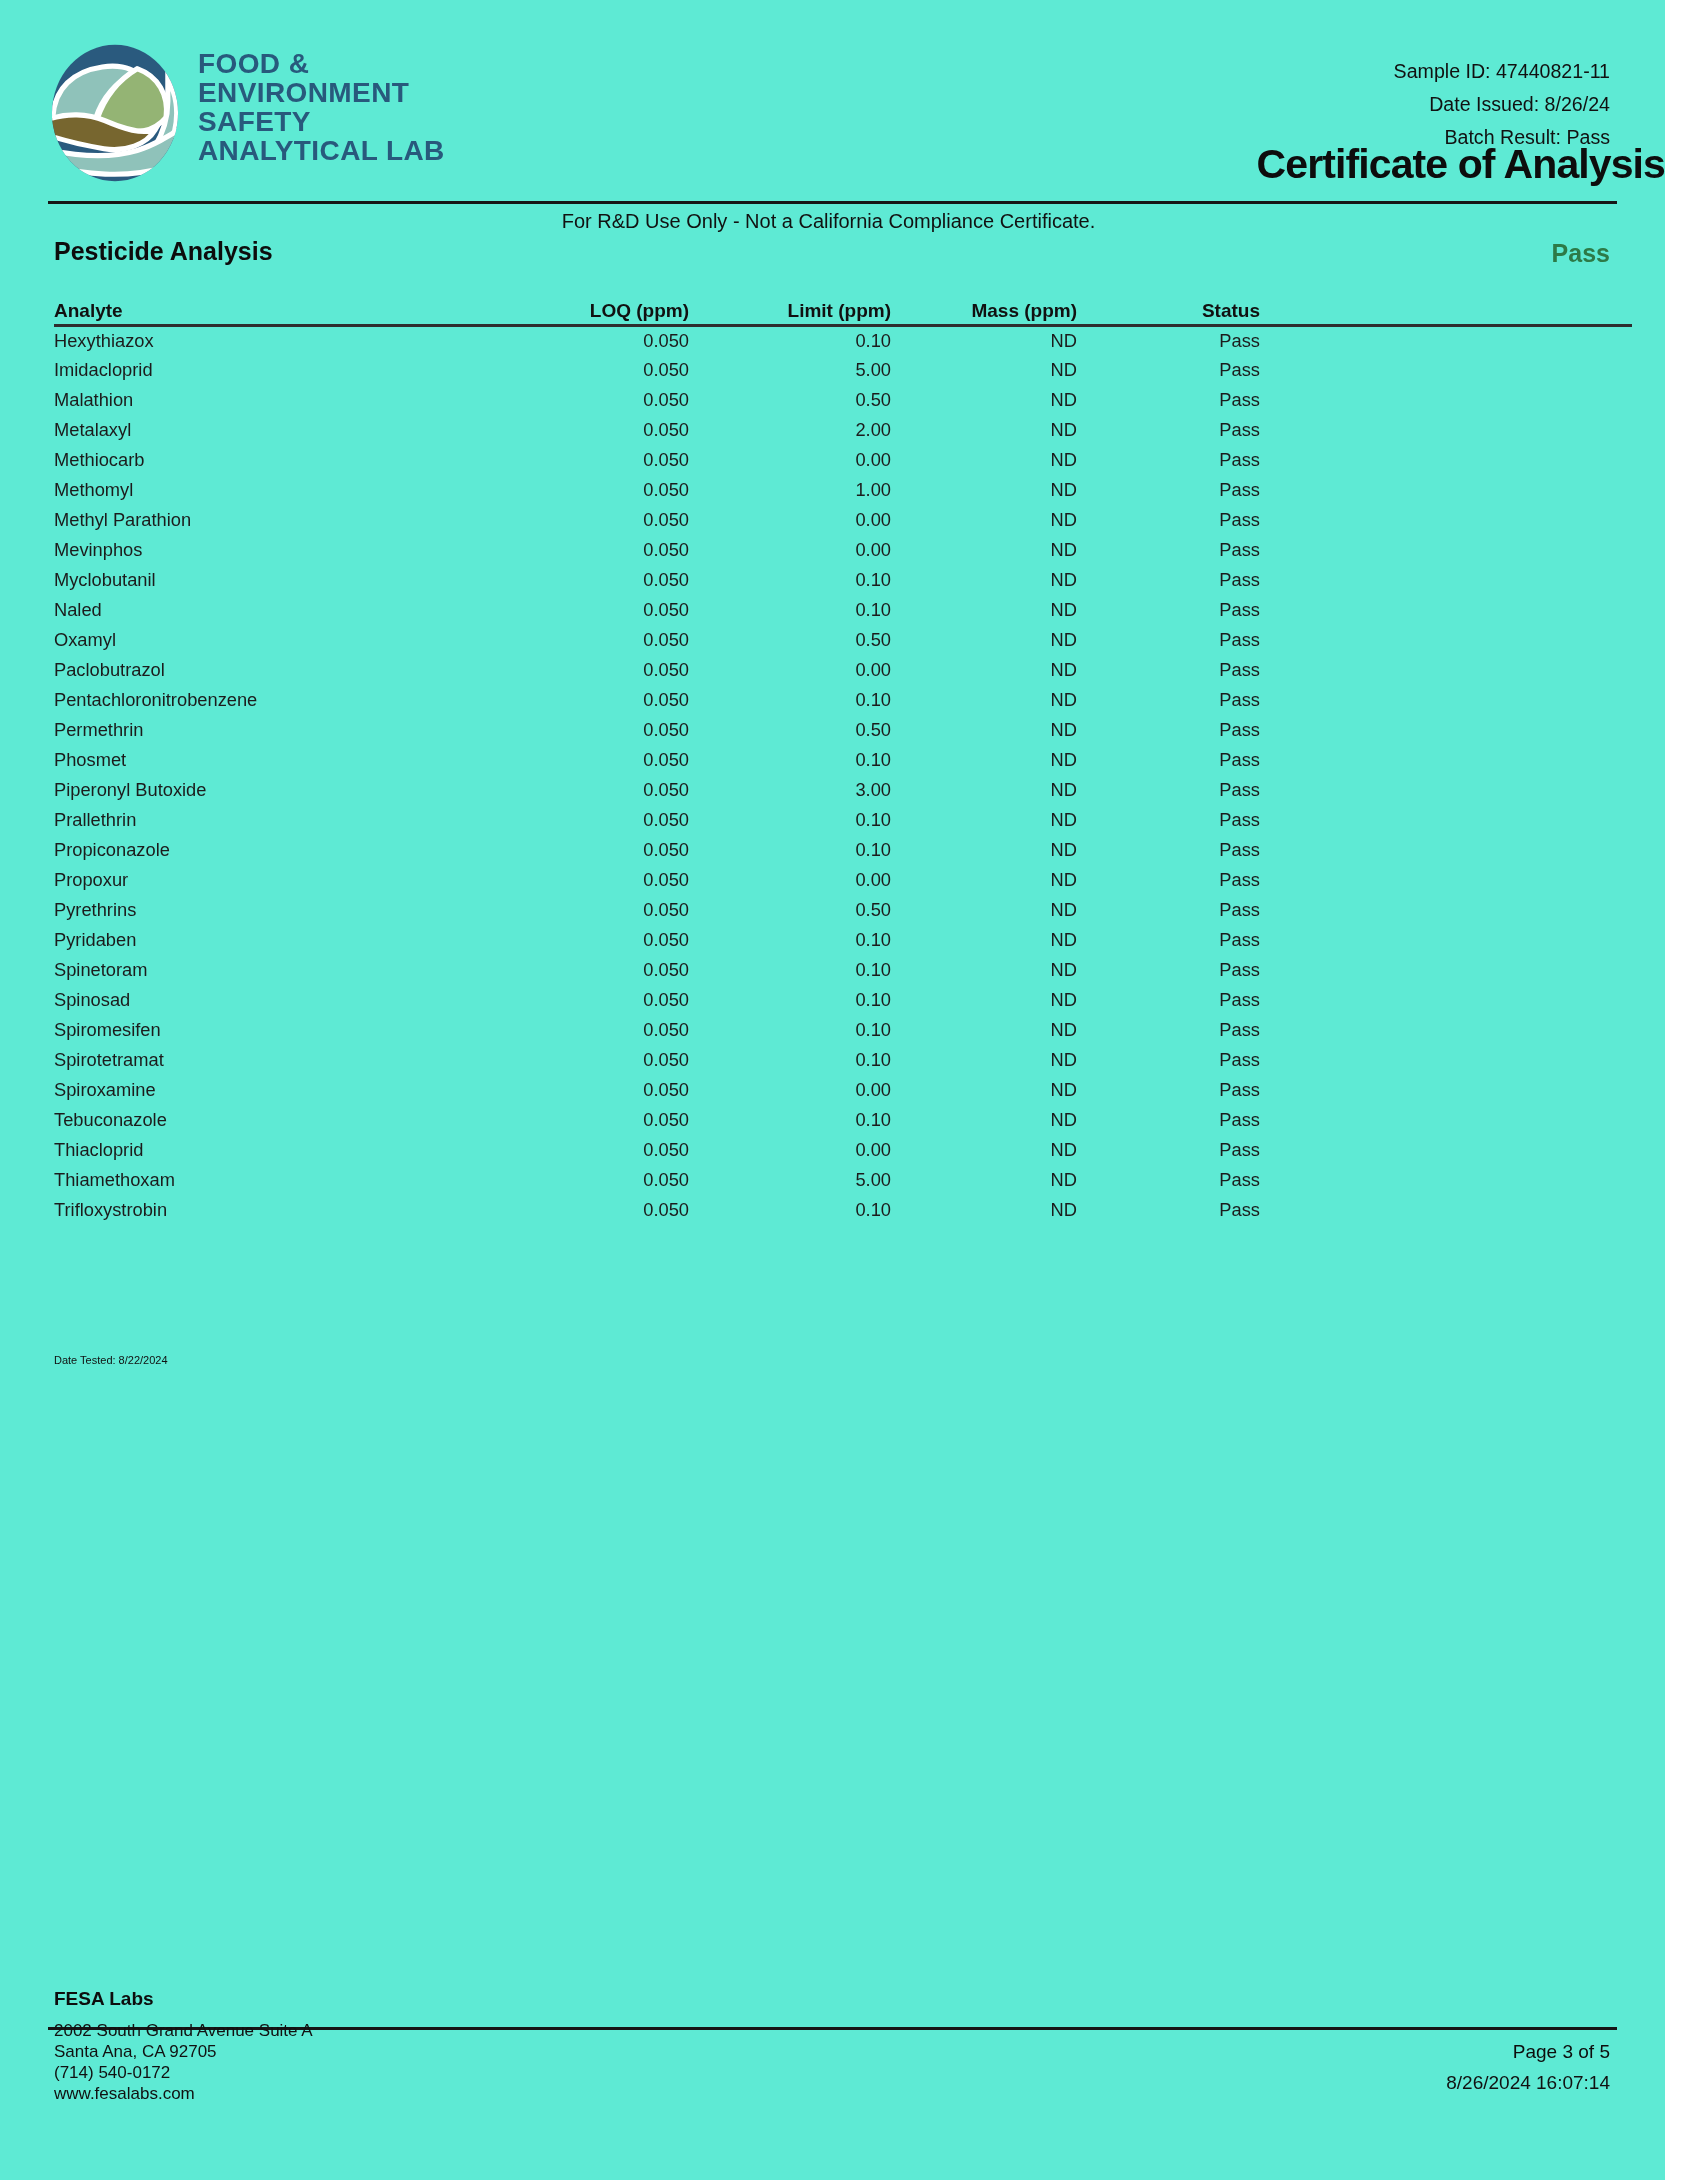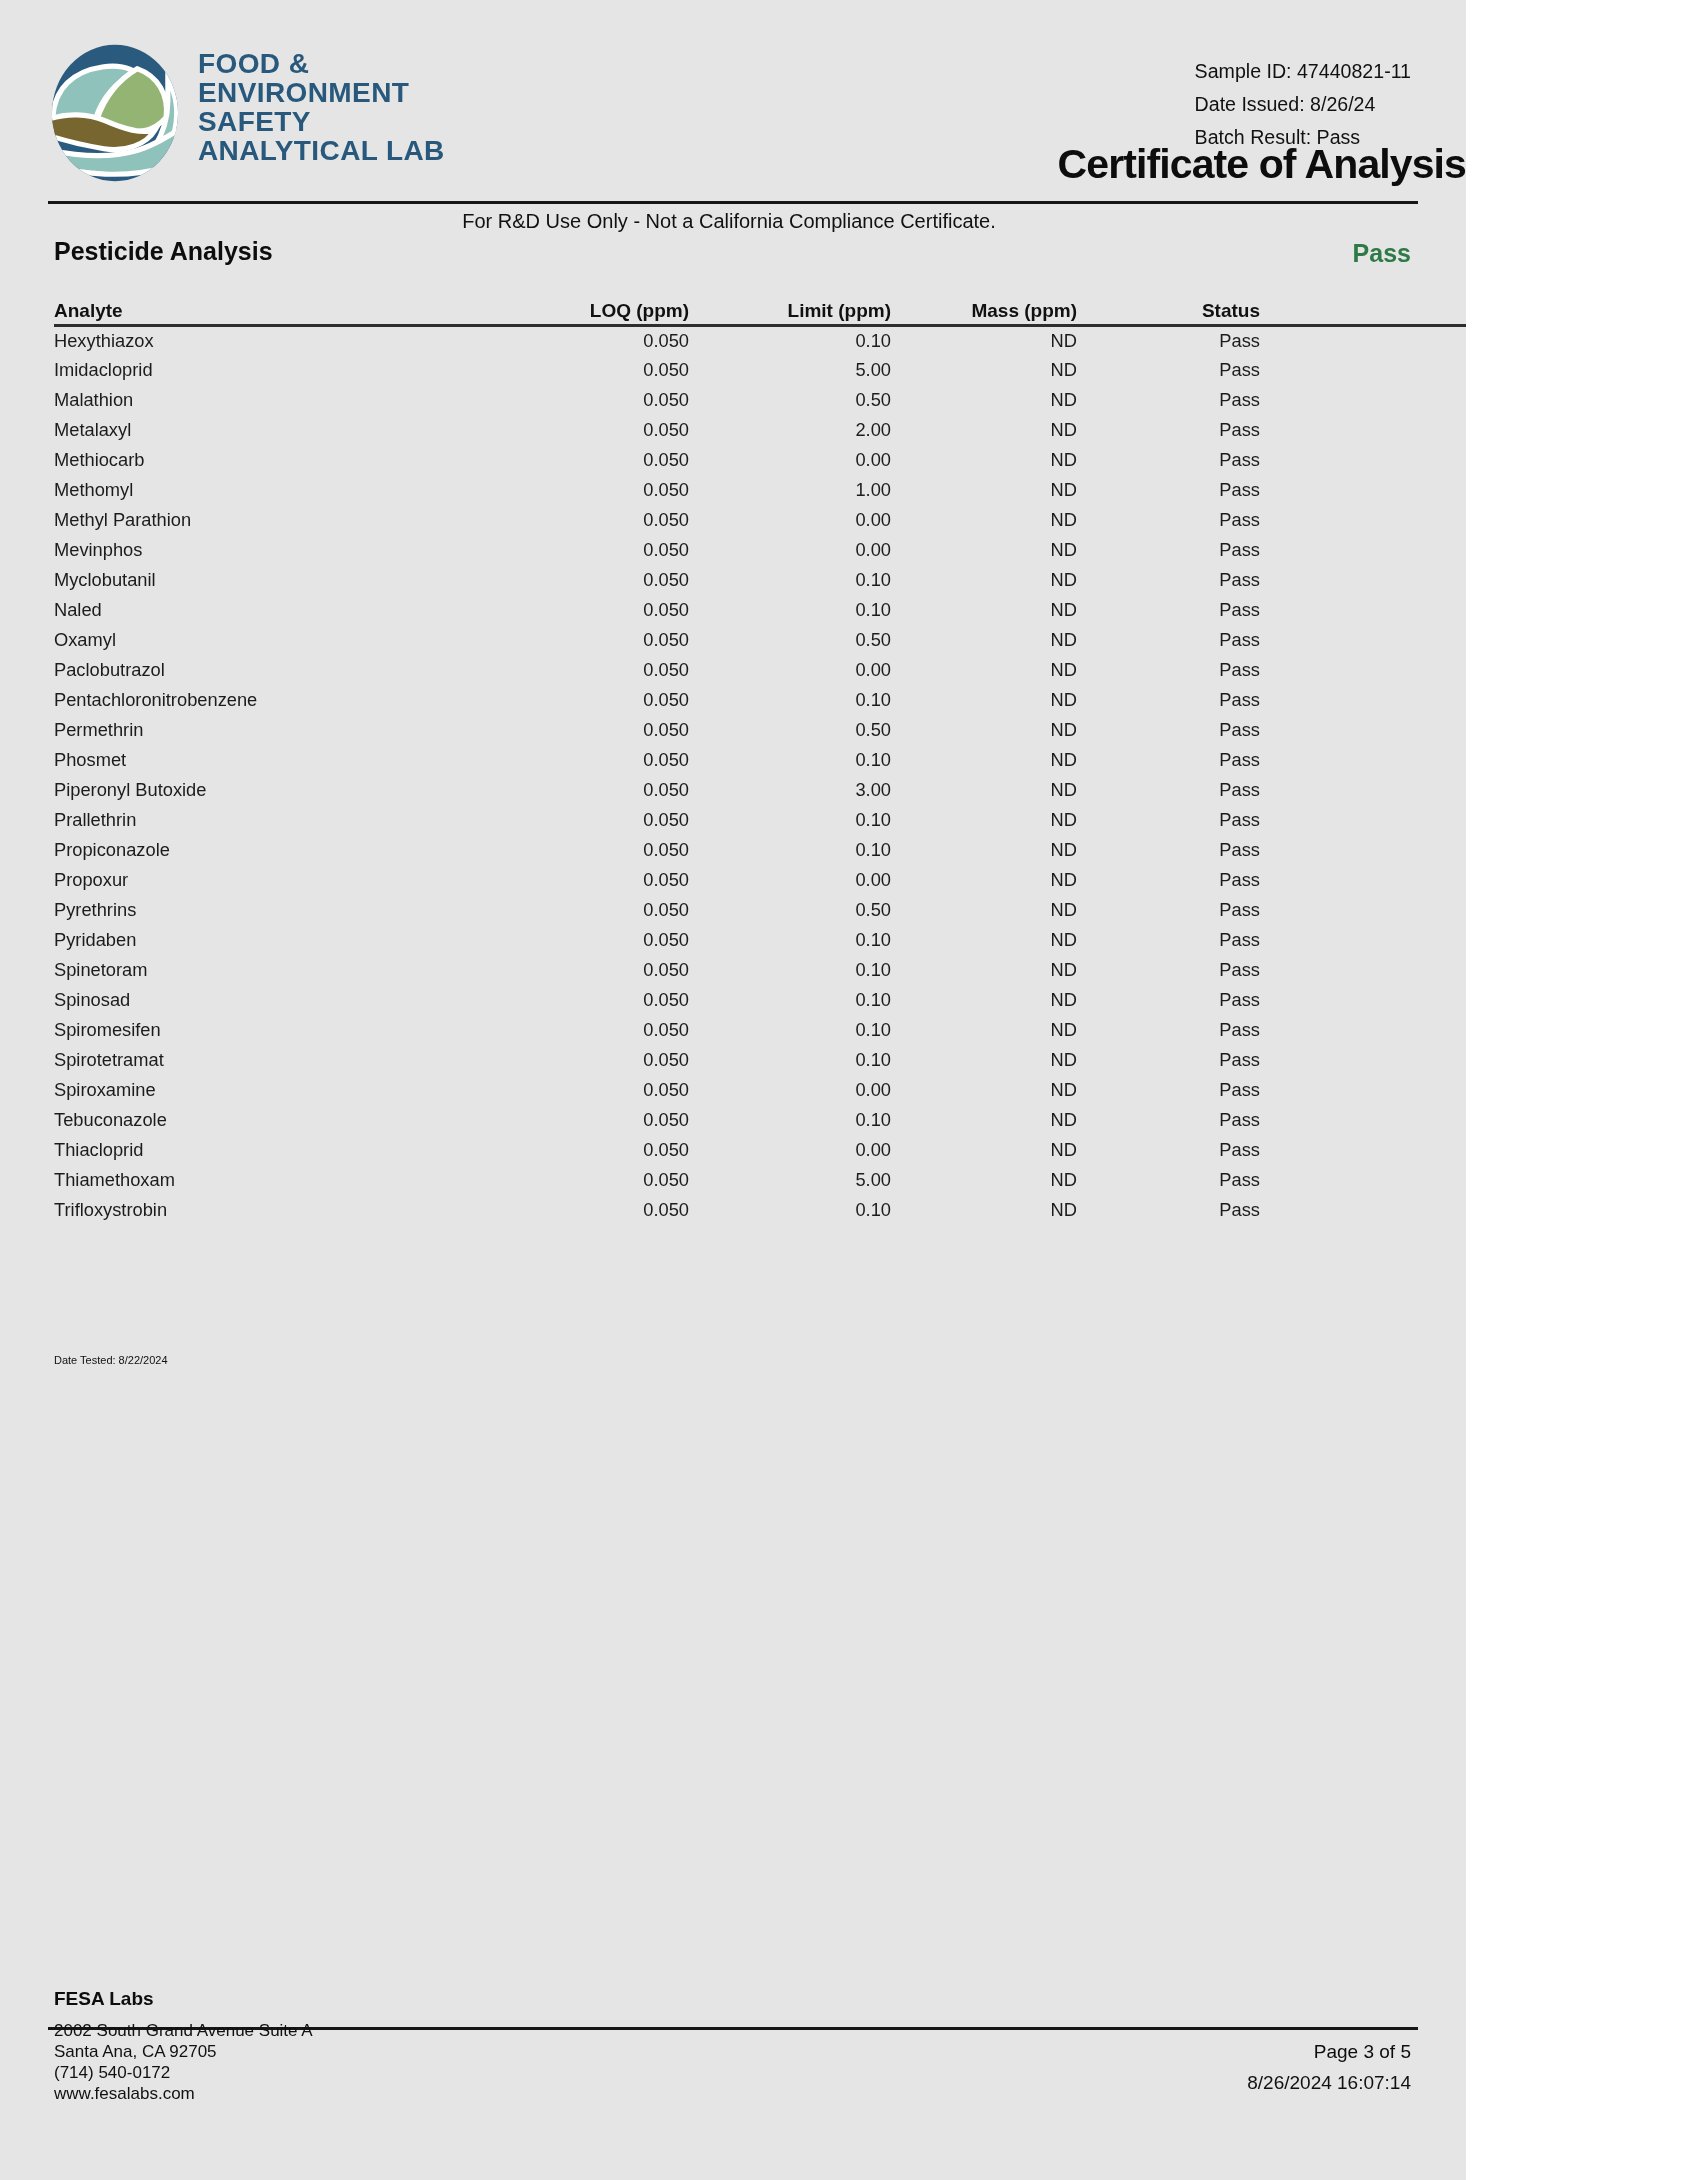--- a/index.html
+++ b/index.html
@@ -3,36 +3,36 @@
 <meta charset="utf-8">
 <style>
   * { margin: 0; padding: 0; box-sizing: border-box; }
   html, body { background: #ffffff; }
   body {
     font-family: "Liberation Sans", "DejaVu Sans", sans-serif;
     color: #1a1a1a;
   }
   .page {
     position: relative;
-    width: 1466px;
+    width: 1665px;
     height: 2181px;
-    background: #e5e5e5;
+    background: #5eead4;
     overflow: hidden;
   }
 
   
   .logo-mark { position: absolute; left: 51px; top: 44px; width: 128px; height: 138px; }
   .logo-text {
     position: absolute; left: 198px; top: 49px;
     color: #28597c; font-weight: bold; font-size: 28px; line-height: 29px;
     letter-spacing: 0.4px;
   }
   .meta-block {
     position: absolute; right: 55px; top: 55px;
-    text-align: left; font-size: 19.6px; line-height: 33px; color: #111;
+    text-align: right; font-size: 19.6px; line-height: 33px; color: #111;
   }
   .doc-title {
     position: absolute; left: 0; right: 0; top: 141px;
     text-align: right; font-size: 41px; font-weight: bold;
     letter-spacing: -0.9px; color: #0d0d0d;
   }
   .rule-title { position: absolute; left: 48px; right: 48px; top: 201px; height: 3.4px; background: #161616; }
   .doc-subtitle {
     position: absolute; left: 0; right: 8px; top: 210px;
     text-align: center; font-size: 20px; color: #111;

